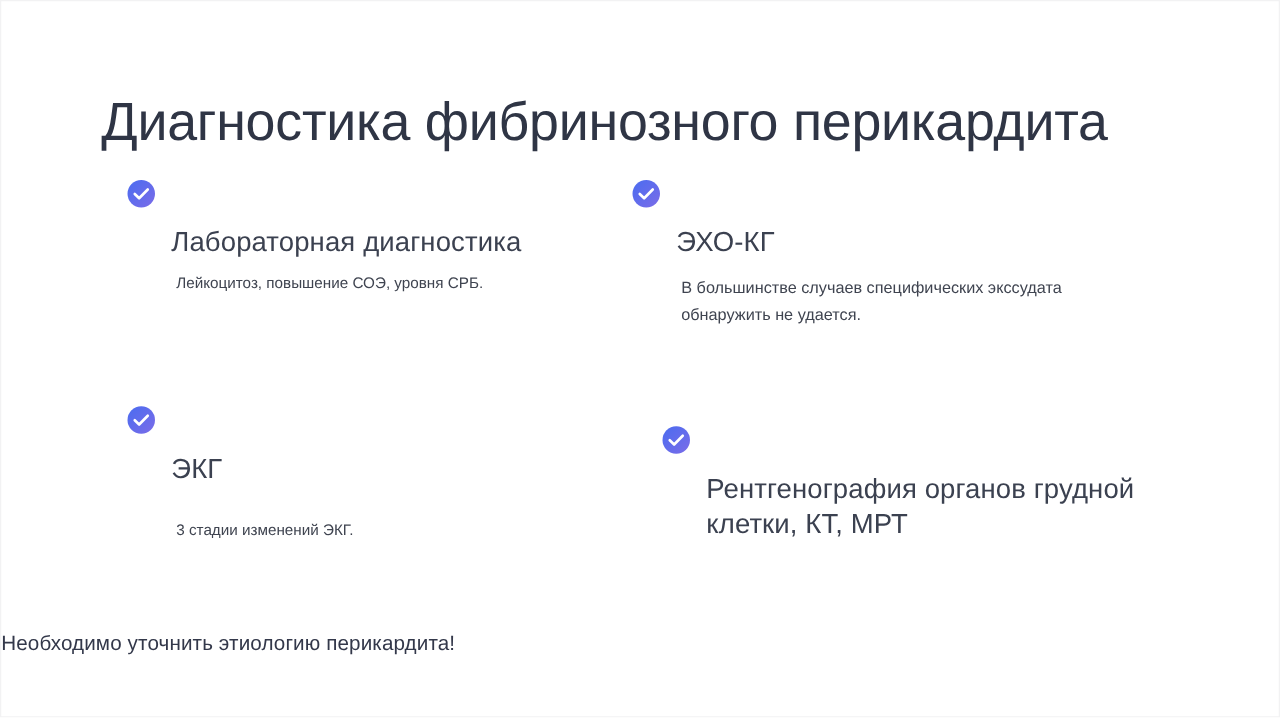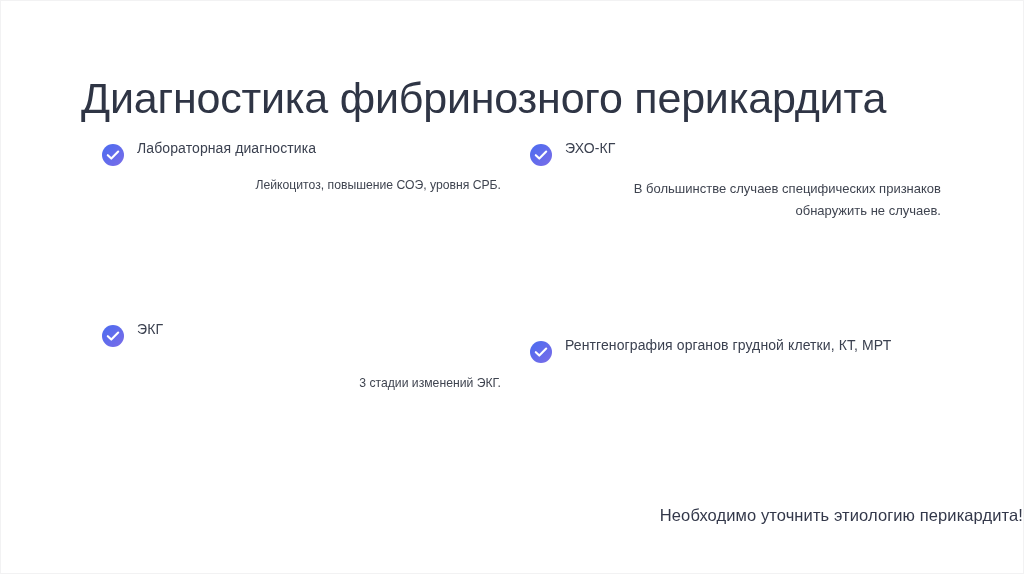--- a/index.html
+++ b/index.html
@@ -45,62 +45,62 @@
     gap: 12px;
   }
   .check-icon {
     flex: 0 0 auto;
     width: 24px;
     height: 24px;
     margin-top: 3px;
     display: block;
   }
   .block-title {
-    font-size: 14px;
+    font-size: 22px;
     font-weight: 400;
     color: #3b4150;
     line-height: 1.28;
     letter-spacing: 0.1px;
+    margin-top: 40px;
   }
   .block-body {
     margin-top: 9px;
   }
   .para {
     font-size: 12.4px;
     line-height: 1.62;
     color: #3f4450;
     margin: 0 0 13px 4px;
-    text-align: right;
   }
   .para:last-child { margin-bottom: 0; }
 
   
   .col-left .block-body { padding-left: 36px; }
   .col-right .block-body { padding-left: 36px; }
 
   
   #block-lab    { left: 100px; top: 139px; width: 400px; }
   #block-ecg    { left: 100px; top: 320px; width: 400px; }
-  #block-echo   { left: 528px; top: 139px; width: 412px; }
+  #block-echo   { left: 504px; top: 139px; width: 412px; }
   #block-xray   { left: 528px; top: 336px; width: 412px; }
 
   #block-lab .para   { font-size: 12.2px; }
   #block-ecg .para   { font-size: 12.2px; }
   #block-ecg .block-body { margin-top: 26px; }
   #block-echo .para  { font-size: 13px; line-height: 1.66; }
   #block-xray .para  { font-size: 13px; line-height: 1.66; }
   #block-echo .block-body { margin-top: 11px; }
   #block-xray .block-body { margin-top: 13px; }
 
   .footer-note {
     position: absolute;
     left: 0;
-    right: 0;
+    right: 16px;
     top: 505px;
-    text-align: right;
+    text-align: left;
     font-size: 16.5px;
     color: #33384a;
     letter-spacing: 0.1px;
   }
 </style>
 </head>
 <body>
 
 <div class="slide">
 
@@ -140,21 +140,21 @@
 
   <div class="block col-right" id="block-echo">
     <div class="block-head">
       <svg class="check-icon" viewBox="0 0 24 24">
         <circle cx="12" cy="12" r="11" fill="url(#g1)"></circle>
         <path d="M6.8 12.2 L10.3 15.6 L17.2 8.6" fill="none" stroke="#ffffff" stroke-width="2.1" stroke-linecap="round" stroke-linejoin="round"></path>
       </svg>
       <div class="block-title">ЭХО-КГ</div>
     </div>
     <div class="block-body">
-      <p class="para">В большинстве случаев специфических признаков обнаружить не случаев.</p>
+      <p class="para">В большинстве случаев специфических экссудата обнаружить не удается.</p>
     </div>
   </div>
 
   <div class="block col-right" id="block-xray">
     <div class="block-head">
       <svg class="check-icon" viewBox="0 0 24 24">
         <circle cx="12" cy="12" r="11" fill="url(#g1)"></circle>
         <path d="M6.8 12.2 L10.3 15.6 L17.2 8.6" fill="none" stroke="#ffffff" stroke-width="2.1" stroke-linecap="round" stroke-linejoin="round"></path>
       </svg>
       <div class="block-title">Рентгенография органов грудной клетки, КТ, МРТ</div>

